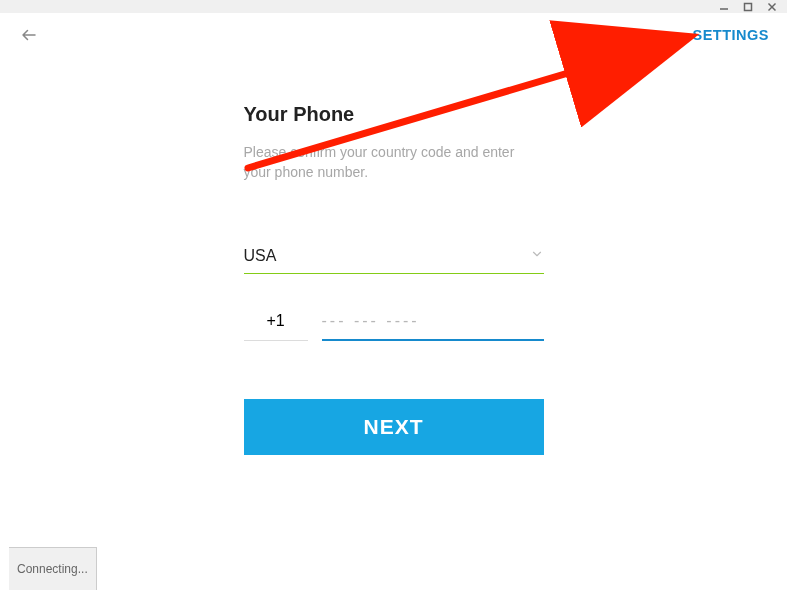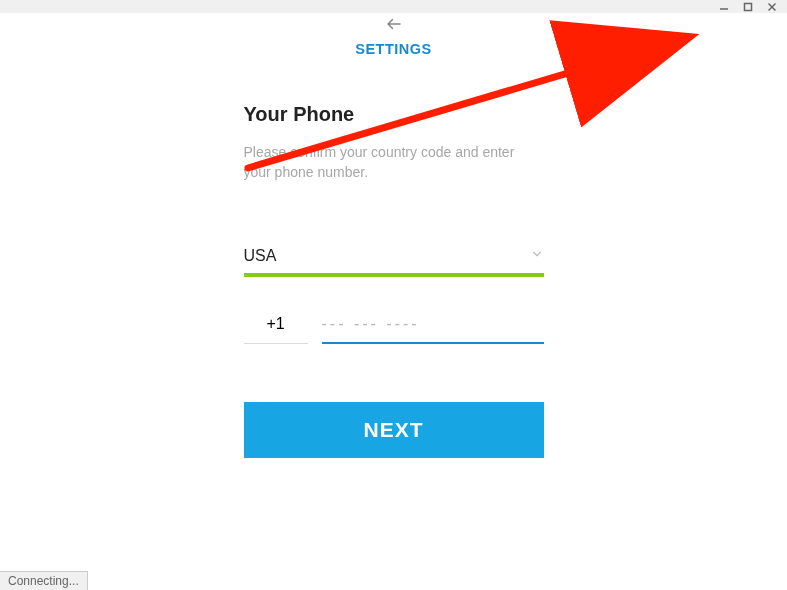--- a/index.html
+++ b/index.html
@@ -1,33 +1,33 @@
 <!DOCTYPE html>
 <html><head>
   <meta charset="utf-8">
   <style>
     * { margin: 0; padding: 0; box-sizing: border-box; }
     body { font-family: Arial, Helvetica, sans-serif; background: #fff; width: 787px; height: 590px; position: relative; overflow: hidden; }
     .titlebar { height: 13px; background: #f0f0f0; display: flex; justify-content: flex-end; align-items: center; gap: 10px; padding-right: 8px; }
     .titlebar .win-btn { width: 14px; height: 14px; display: flex; align-items: center; justify-content: center; color: #666; font-size: 12px; cursor: pointer; }
-    .header { height: 44px; display: flex; align-items: center; justify-content: space-between; padding: 0 18px; flex-direction: column; }
+    .header { height: 44px; display: flex; align-items: center; justify-content: space-between; padding: 0 18px; }
     .back-btn { width: 22px; height: 22px; display: flex; align-items: center; justify-content: center; color: #888; cursor: pointer; }
     .settings-link { color: #168acd; font-size: 14.5px; font-weight: 600; letter-spacing: 0.5px; cursor: pointer; }
     .content { width: 300px; margin: 46px auto 2px; }
     .title { font-size: 20px; font-weight: bold; color: #222; margin-bottom: 16px; }
     .subtitle { font-size: 14px; color: #a7a7a7; line-height: 1.45; margin-bottom: 64px; }
-    .country-row { display: flex; align-items: center; justify-content: space-between; border-bottom: 4px solid #84cc16; padding-bottom: 8px; font-size: 16px; color: #222; cursor: pointer; margin-bottom: 38px; }
+    .country-row { display: flex; align-items: center; justify-content: space-between; border-bottom: 1px solid #84cc16; padding-bottom: 8px; font-size: 16px; color: #222; cursor: pointer; margin-bottom: 38px; }
     .chevron { color: #bbb; }
     .phone-row { display: flex; align-items: flex-end; gap: 14px; margin-bottom: 58px; }
     .country-code { width: 64px; border: none; border-bottom: 1px solid #dcdcdc; text-align: center; font-size: 16px; padding-bottom: 10px; outline: none; font-weight: 500; background: transparent; }
     .phone-number { flex: 1; border: none; border-bottom: 2px solid #168acd; font-size: 16px; padding-bottom: 9px; outline: none; letter-spacing: 2px; color: #222; background: transparent; }
     .phone-number::placeholder { color: #b7b7b7; letter-spacing: 3px; }
     .next-btn { width: 100%; height: 56px; background: #17a6e3; border: none; color: #fff; font-size: 21px; font-weight: 600; letter-spacing: 1px; cursor: pointer; }
     .arrow-overlay { position: absolute; pointer-events: none; left: 242px; top: 18px; }
-    .status-bar { position: absolute; bottom: 0; left: 0; background: #f0f0f0; border: 1px solid #ccc; border-left: none; border-bottom: none; padding: 2px 8px; font-size: 12px; color: #666; }
+    .status-bar { position: absolute; bottom: 0; left: 9px; background: #f0f0f0; border: 1px solid #ccc; border-left: none; border-bottom: none; padding: 14px 8px; font-size: 12px; color: #666; }
   </style>
 </head>
 <body>
 
 <div class="titlebar">
   <div class="win-btn">
     <svg width="10" height="10" viewBox="0 0 10 10">
         <line x1="1" y1="7" x2="9" y2="7" stroke="#666" stroke-width="1.5"></line>
       </svg>
   </div>

